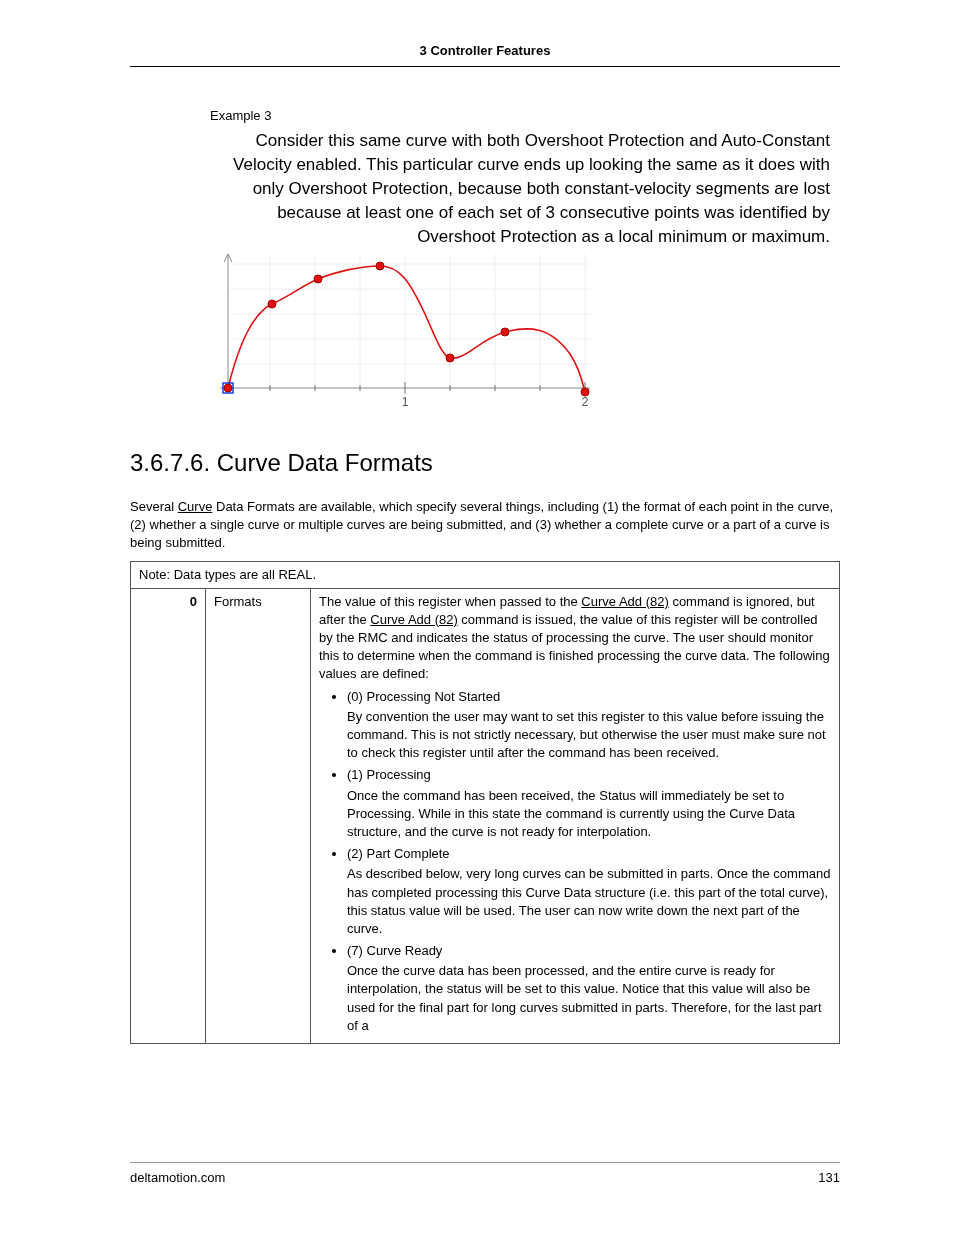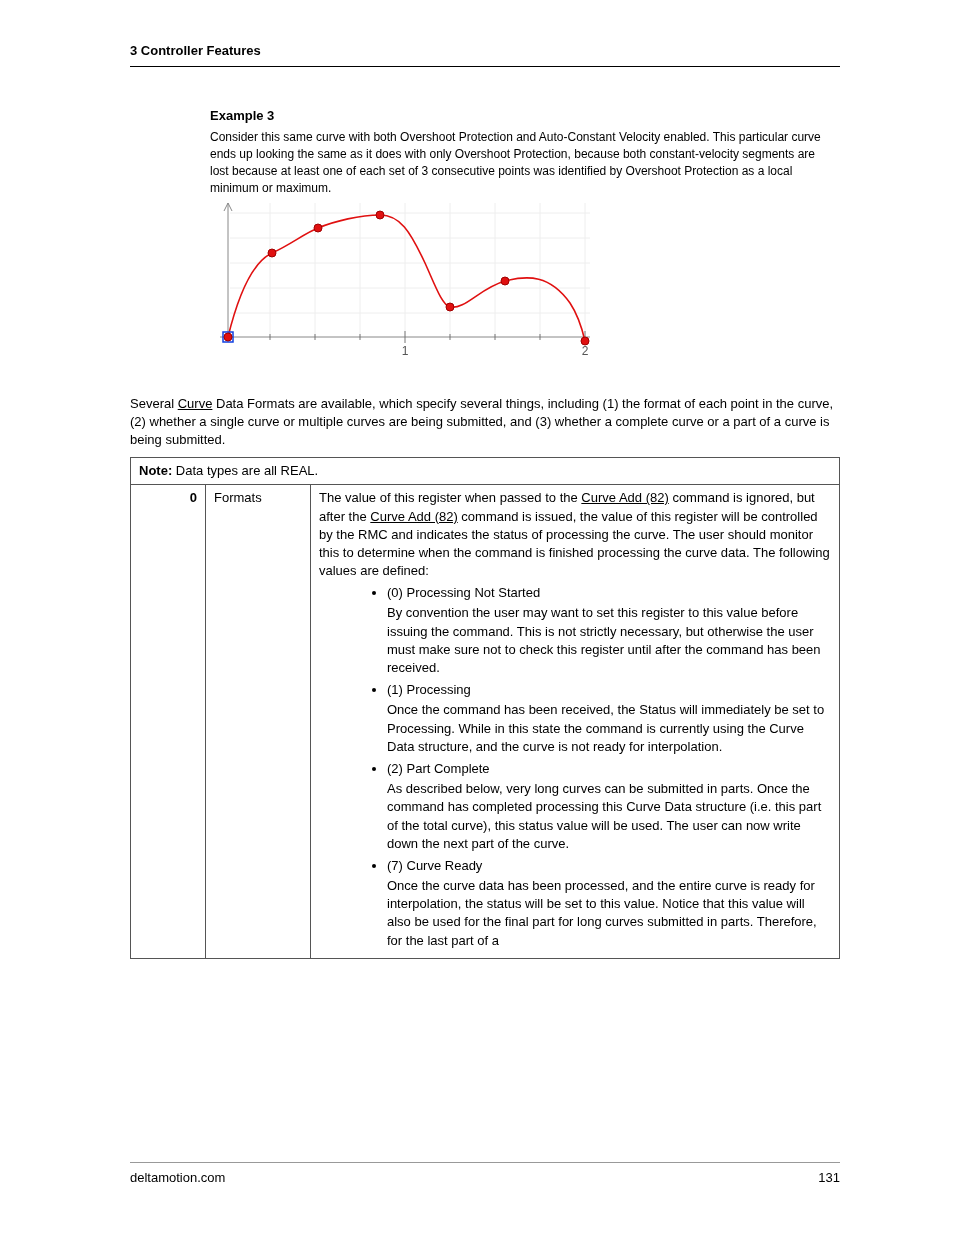--- a/index.html
+++ b/index.html
@@ -12,38 +12,39 @@
     background: #fff;
   }
   .page {
     width: 954px;
     height: 1235px;
     position: relative;
     box-sizing: border-box;
     padding: 42px 114px 60px 130px;
   }
   .header {
-    text-align: left;
+    text-align: center;
     font-weight: bold;
     font-size: 13px;
     padding-bottom: 6px;
     border-bottom: 1.5px solid #000;
     margin-bottom: 40px;
   }
   .example-section {
     margin-left: 80px;
     margin-right: 10px;
   }
   .example-title {
-    font-weight: bold;
+    font-weight: normal;
     font-size: 13px;
     margin-bottom: 4px;
   }
   .example-para {
-    font-size: 12px;
+    font-size: 17px;
+    text-align: right;
   }
   .chart-box {
     width: 380px;
     height: 162px;
     position: relative;
     margin-top: 6px;
     margin-bottom: 30px;
   }
   .chart-box svg { display:block; }
   .section-heading {
@@ -67,34 +68,34 @@
   table.data-table td, table.data-table th {
     border: 1px solid #555;
     padding: 4px 8px;
     vertical-align: top;
     font-size: 13px;
     text-align: left;
   }
   .note-row td {
     background: #fff;
   }
-  .note-label { font-weight: bold; }
+  .note-label { font-weight: normal; }
   tr.head-row td, tr.head-row th {
     background: #e8dff2;
     font-weight: bold;
   }
   .col-offset { width: 58px; text-align: right; }
   .col-register { width: 88px; }
   .desc-block p { margin: 0 0 4px 0; }
   .desc-list {
     list-style: disc;
     padding-left: 28px;
     margin: 4px 0;
   }
-  .desc-list li { margin-bottom: 4px; margin-left: 40px; }
+  .desc-list li { margin-bottom: 4px; }
   .desc-list .sub { margin-left: 0; margin-top:2px; }
   .footer {
     position: absolute;
     left: 130px;
     right: 114px;
     bottom: 48px;
     border-top: 1px solid #999;
     padding-top: 6px;
     font-size: 13px;
     display: flex;
@@ -170,20 +171,24 @@
 
         <rect x="13" y="129" width="10" height="10" fill="none" stroke="#1040e0" stroke-width="1.5"></rect>
         <circle cx="18" cy="134" r="4" fill="#e01010" stroke="#a00000"></circle>
 
         <text x="195" y="152" font-size="12" fill="#555" text-anchor="middle">1</text>
         <text x="375" y="152" font-size="12" fill="#555" text-anchor="middle">2</text>
       </svg>
     </div>
   </div>
 
+  <h2 class="section-heading">
+    <span>3.6.7.6.</span>
+    <span>Curve Data Formats</span>
+  </h2>
 
   <p class="body-para">
     <span>Several </span><span class="ulink">Curve</span><span> Data Formats are available, which specify several things, including (1) the format of each point in the curve, (2) whether a single curve or multiple curves are being submitted, and (3) whether a complete curve or a part of a curve is being submitted.</span>
   </p>
 
   <table class="data-table">
     <tbody>
         <tr class="note-row">
       <td colspan="3">
         <span class="note-label">Note:</span><span> Data types are all REAL.</span>

